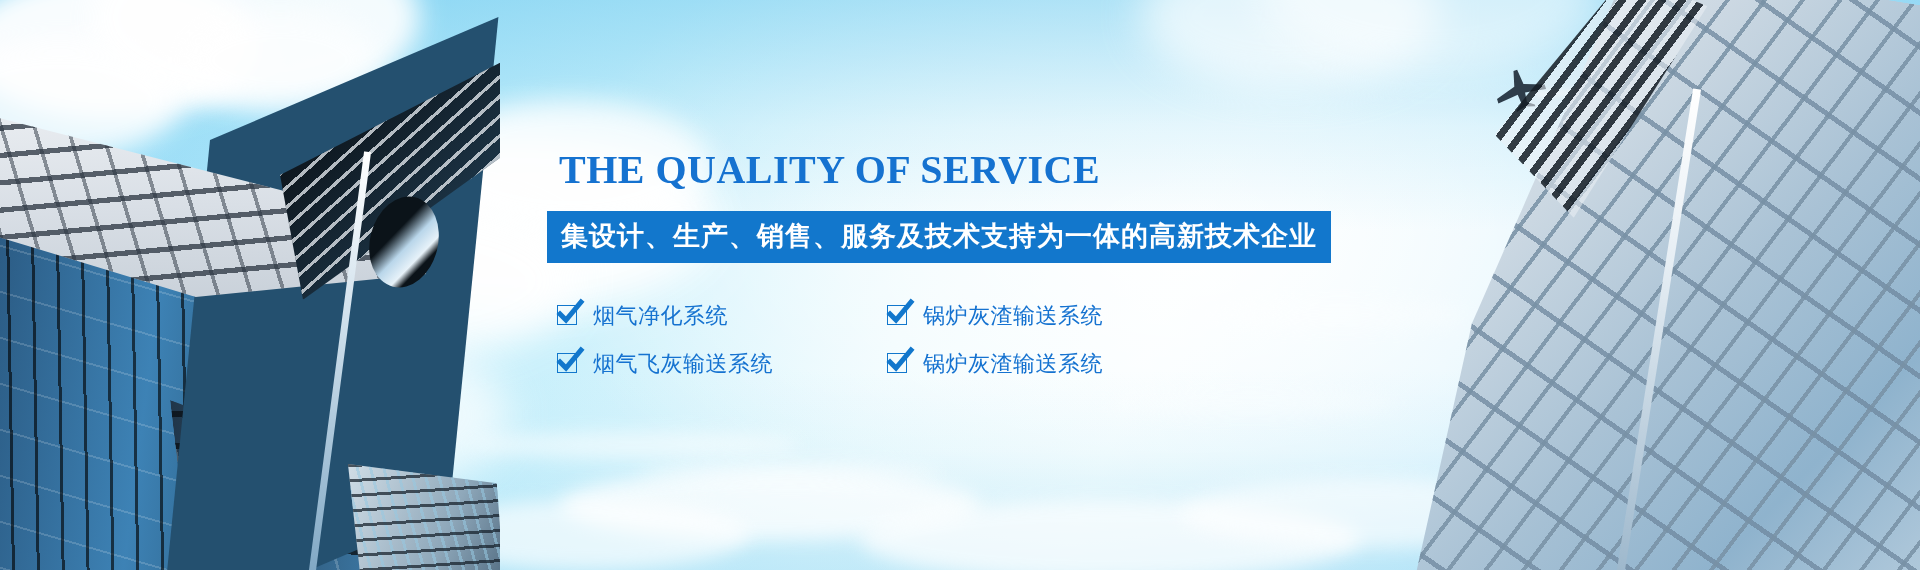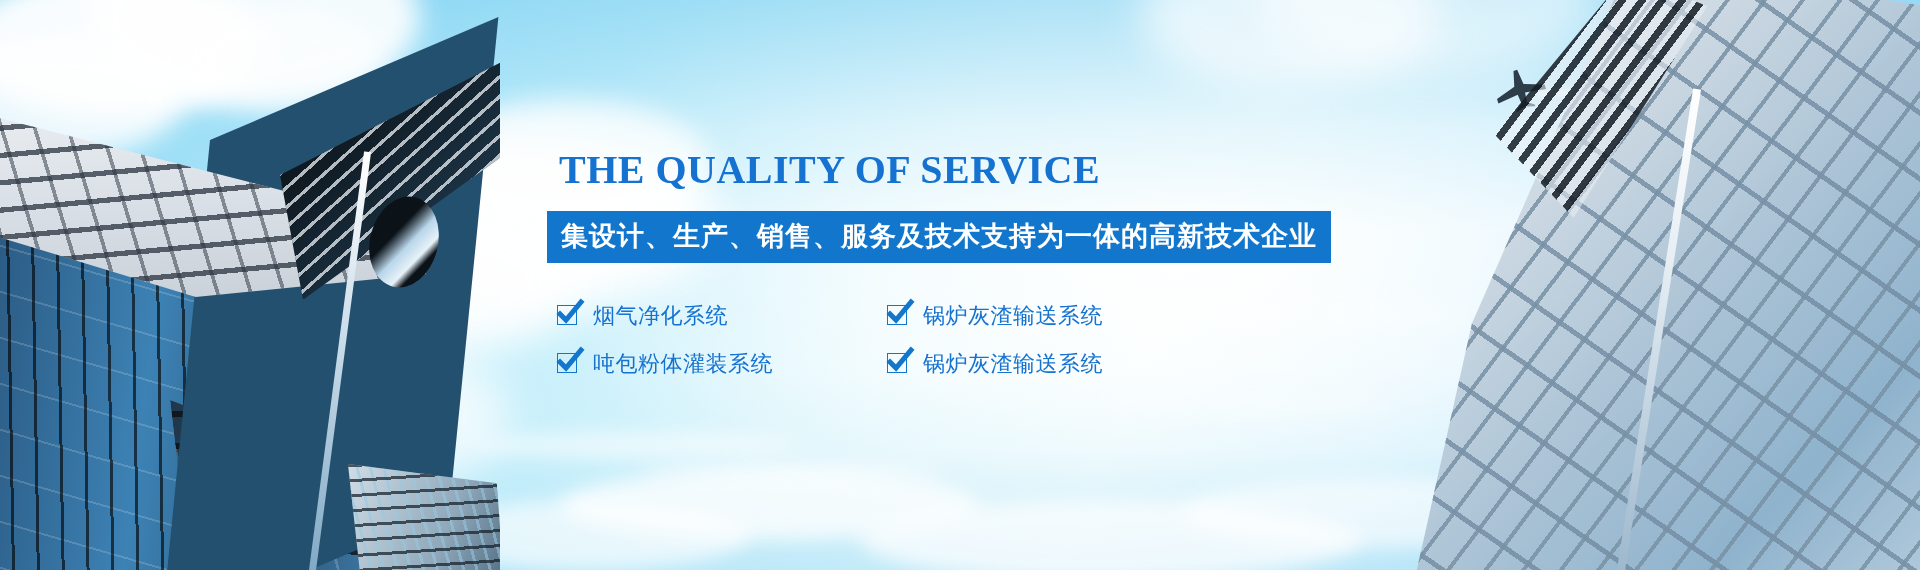--- a/index.html
+++ b/index.html
@@ -369,21 +369,21 @@
         <span class="label">锅炉灰渣输送系统</span>
       </div>
 
       <div class="feature">
         <span class="check">
           <span class="box"></span>
           <svg viewBox="0 0 28 28">
               <path d="M4 15 L10 21 L25 3" fill="none" stroke="#1277cc" stroke-width="5" stroke-linecap="square"></path>
             </svg>
         </span>
-        <span class="label">吨包粉体灌装系统</span>
+        <span class="label">烟气飞灰输送系统</span>
       </div>
 
 
       <div class="feature">
         <span class="check">
           <span class="box"></span>
           <svg viewBox="0 0 28 28">
               <path d="M4 15 L10 21 L25 3" fill="none" stroke="#1277cc" stroke-width="5" stroke-linecap="square"></path>
             </svg>
         </span>

